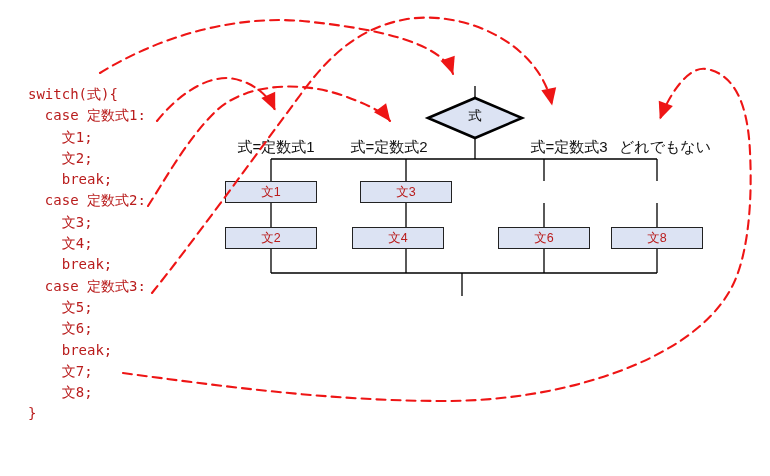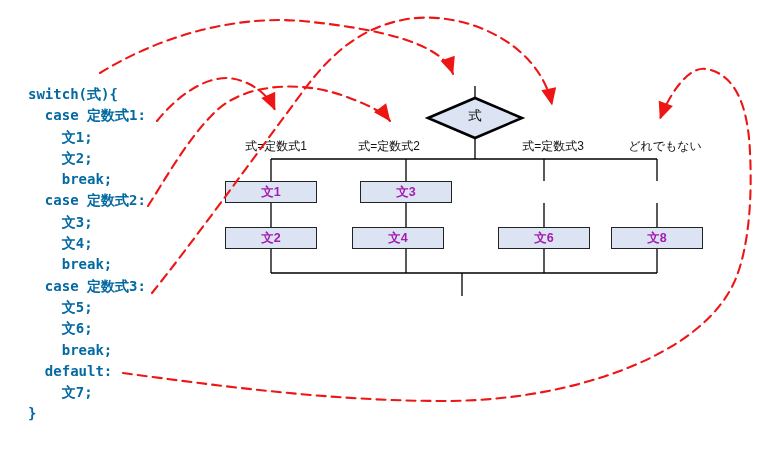--- a/index.html
+++ b/index.html
@@ -1,29 +1,29 @@
 <!DOCTYPE html>
 <html><head>
 <meta charset="utf-8">
 <style>
   html,body{margin:0;padding:0;background:#ffffff;}
   #stage{position:relative;width:770px;height:476px;background:#ffffff;overflow:hidden;
          font-family:"Liberation Sans",sans-serif;}
   
   #code{position:absolute;left:28px;top:84px;
         font-family:"DejaVu Sans Mono","Liberation Mono",monospace;
-        font-size:14px;line-height:21.3px;color:#0369a1;font-weight:bold;}
+        font-size:14px;line-height:21.3px;color:#b91c1c;}
   .code-line{white-space:pre;height:21.3px;}
   
   .flow-box{position:absolute;width:92px;height:22px;background:#dce3f3;
             border:1px solid #222;box-sizing:border-box;
             display:flex;align-items:center;justify-content:center;
-            font-size:12.5px;color:#a21caf;font-weight:bold;}
+            font-size:12.5px;color:#b91c1c;}
   .branch-label{position:absolute;top:138px;width:110px;text-align:center;
-                font-size:12px;color:#111;}
+                font-size:15px;color:#111;}
   #diamond-label{position:absolute;left:445px;top:107px;width:60px;text-align:center;
                  font-size:13.5px;color:#111;}
   #overlay{position:absolute;left:0;top:0;pointer-events:none;}
 </style>
 </head>
 <body>
 
 <div id="stage">
 
   <div id="code">
@@ -33,42 +33,42 @@
     <div class="code-line">    文2;</div>
     <div class="code-line">    break;</div>
     <div class="code-line">  case 定数式2:</div>
     <div class="code-line">    文3;</div>
     <div class="code-line">    文4;</div>
     <div class="code-line">    break;</div>
     <div class="code-line">  case 定数式3:</div>
     <div class="code-line">    文5;</div>
     <div class="code-line">    文6;</div>
     <div class="code-line">    break;</div>
-    <div class="code-line">  default:</div>
     <div class="code-line">    文7;</div>
+    <div class="code-line">    文8;</div>
     <div class="code-line">}</div>
   </div>
 
   <svg id="flow-lines" width="770" height="476" viewBox="0 0 770 476" style="position:absolute;left:0;top:0;">
 
     <path d="M475,86 V98 M475,138 V159
              M271,159 H657
              M271,159 V181 M406,159 V181 M544,159 V181 M657,159 V181
              M271,203 V227 M406,203 V227 M544,203 V227 M657,203 V227
              M271,249 V273 M406,249 V273 M544,249 V273 M657,249 V273
              M271,273 H657
              M462,273 V296" fill="none" stroke="#000" stroke-width="1.3"></path>
     <polygon points="428,118 475,98 522,118 475,138" fill="#dce3f3" stroke="#000" stroke-width="2.6" stroke-linejoin="miter"></polygon>
   </svg>
 
   <div id="diamond-label">式</div>
 
   <div class="branch-label" style="left:221px;">式=定数式1</div>
   <div class="branch-label" style="left:334px;">式=定数式2</div>
-  <div class="branch-label" style="left:498px;">式=定数式3</div>
+  <div class="branch-label" style="left:514px;">式=定数式3</div>
   <div class="branch-label" style="left:610px;font-family:Liberation Mono, monospace;">どれでもない</div>
 
   <div class="flow-box" style="left:225px;top:181px;">文1</div>
   <div class="flow-box" style="left:360px;top:181px;">文3</div>
 
   <div class="flow-box" style="left:225px;top:227px;">文2</div>
   <div class="flow-box" style="left:352px;top:227px;">文4</div>
   <div class="flow-box" style="left:498px;top:227px;">文6</div>
   <div class="flow-box" style="left:611px;top:227px;">文8</div>
 

